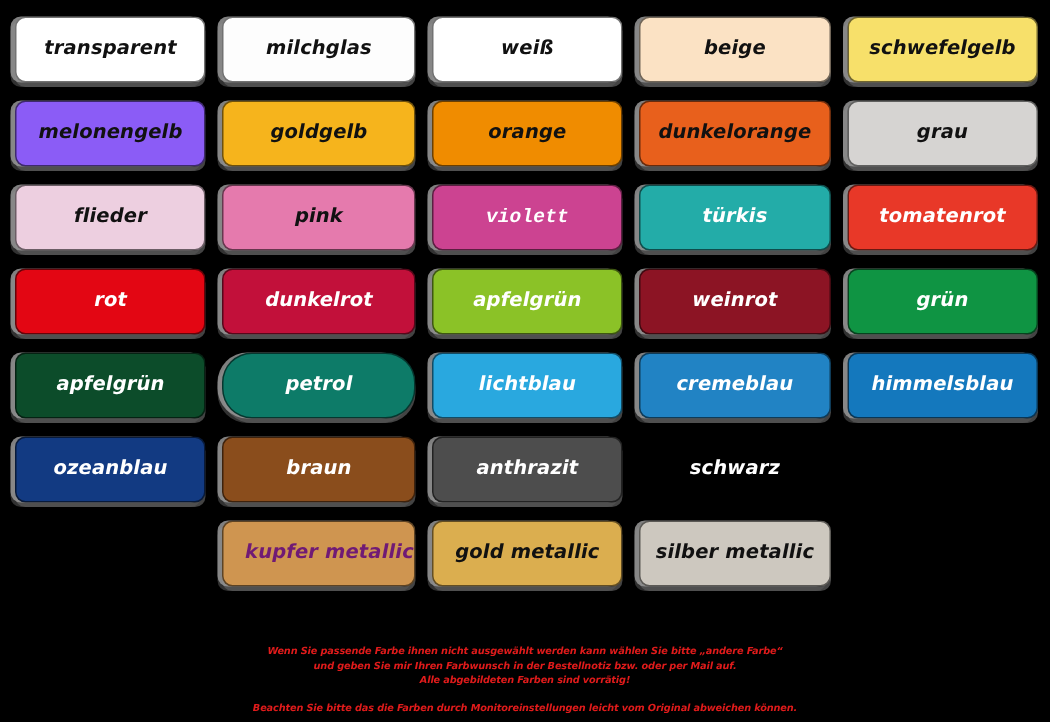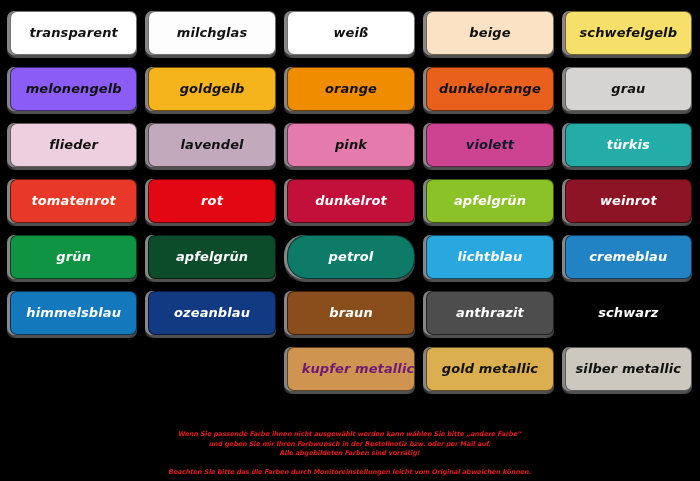--- a/index.html
+++ b/index.html
@@ -153,32 +153,27 @@
         <div class="swatch" style="background: rgb(214, 212, 210);">
           <span class="label" style="color: rgb(17, 17, 17);">grau</span>
         </div>
       </div>
       <div class="cell">
         <div class="swatch" style="background: rgb(237, 207, 224);">
           <span class="label" style="color: rgb(17, 17, 17);">flieder</span>
         </div>
       </div>
       <div class="cell">
-        <div class="swatch" style="background: rgb(194, 169, 188);">
-          <span class="label" style="color: rgb(17, 17, 17);">lavendel</span>
-        </div>
-      </div>
-      <div class="cell">
         <div class="swatch" style="background: rgb(229, 122, 173);">
           <span class="label" style="color: rgb(17, 17, 17);">pink</span>
         </div>
       </div>
       <div class="cell">
         <div class="swatch" style="background: rgb(204, 67, 145);">
-          <span class="label" style="color: #0f172a;">violett</span>
+          <span class="label" style="color: #ffffff; font-family: Liberation Mono, monospace;">violett</span>
         </div>
       </div>
       <div class="cell">
         <div class="swatch" style="background: rgb(35, 172, 168);">
           <span class="label" style="color: rgb(255, 255, 255);">türkis</span>
         </div>
       </div>
       <div class="cell">
         <div class="swatch" style="background: rgb(232, 56, 40);">
           <span class="label" style="color: rgb(255, 255, 255);">tomatenrot</span>

